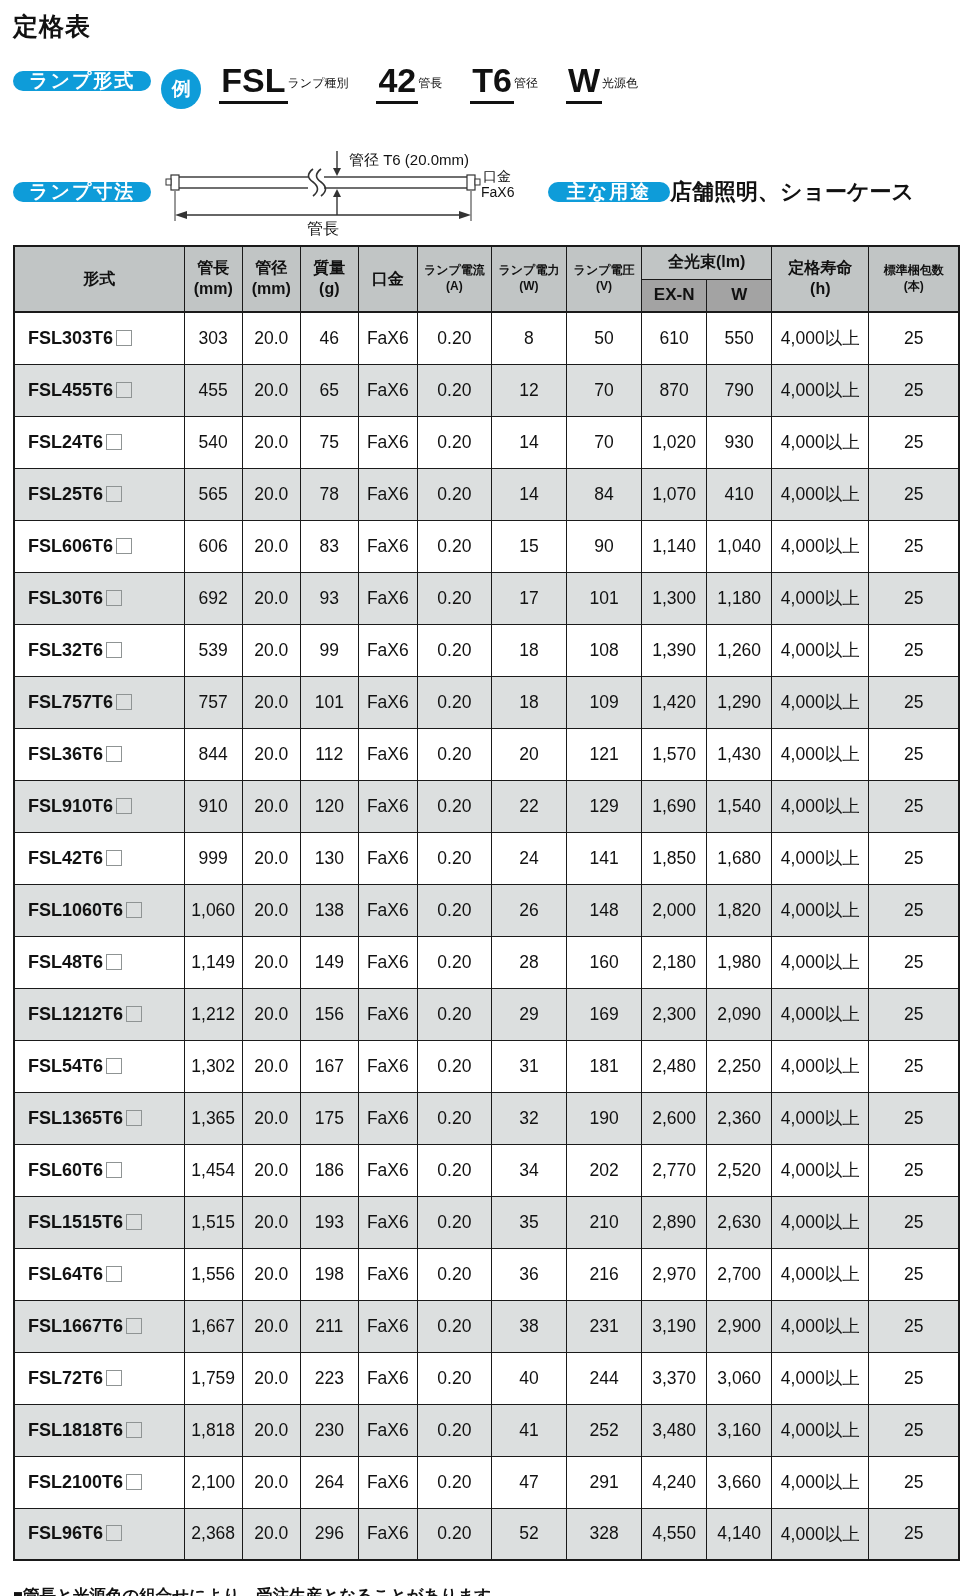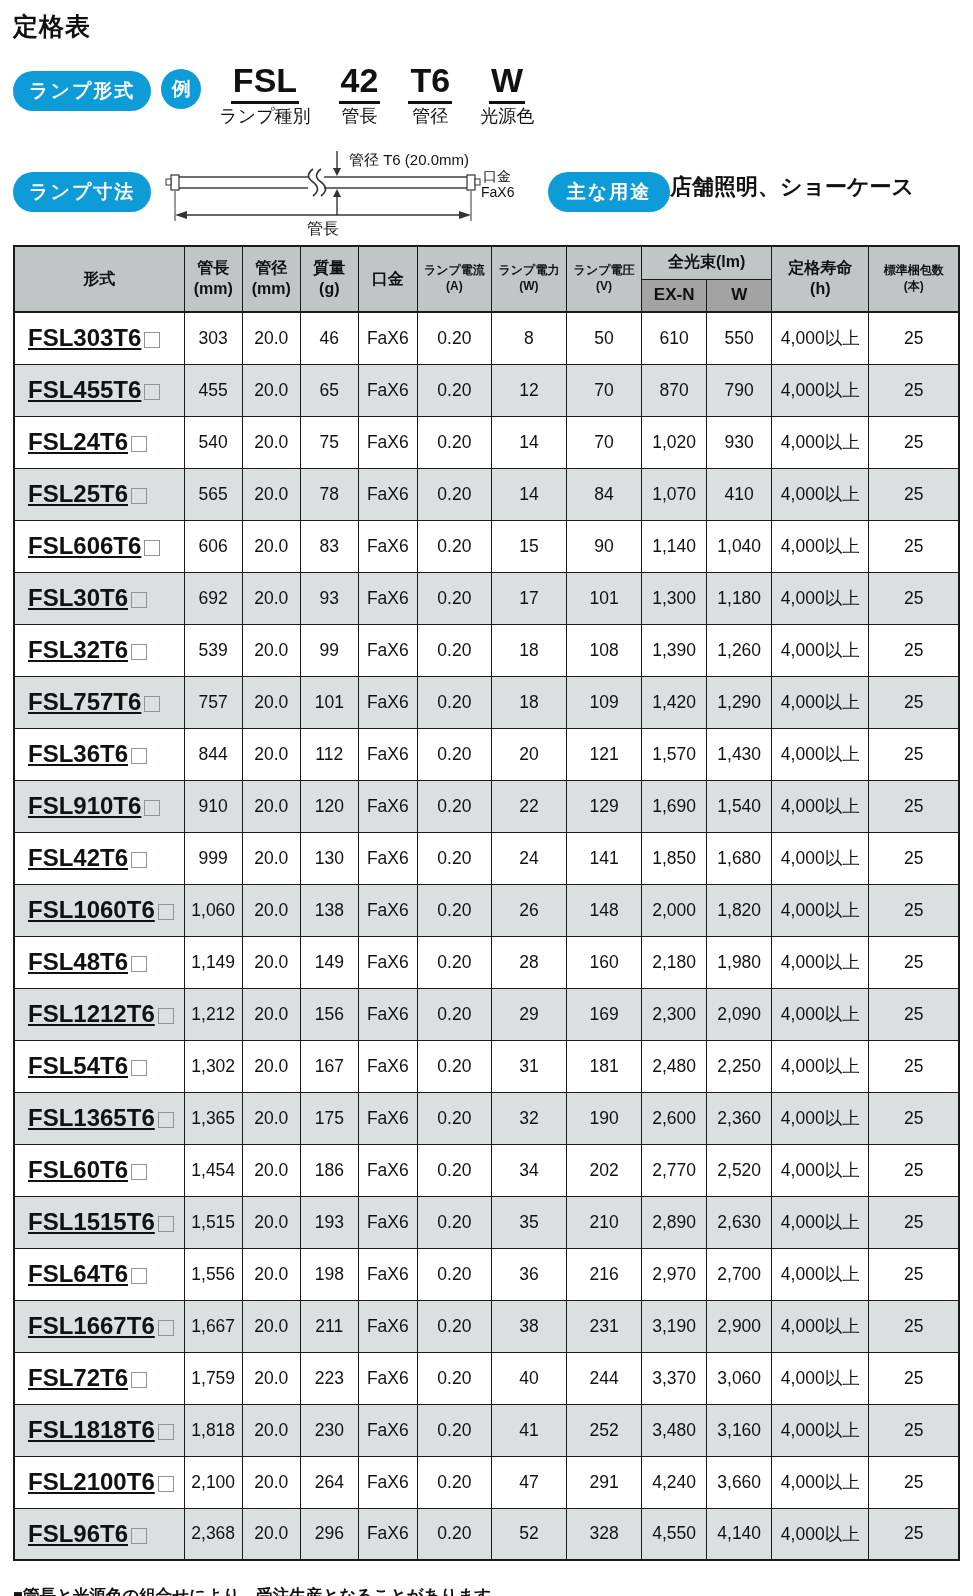--- a/index.html
+++ b/index.html
@@ -9,66 +9,66 @@
     font-family: "Liberation Sans", "DejaVu Sans", sans-serif;
     color: #111;
   }
   .page { padding: 10px 13px 16px 13px; }
 
   .title { font-size: 25px; font-weight: bold; margin: 0 0 28px 0; letter-spacing: 1px; }
 
   .pill {
     display: inline-flex; align-items: center; justify-content: center;
     background: #0e9cd9; color: #fff; font-weight: bold;
-    border-radius: 999px; height: 40px; min-width: 122px;
+    border-radius: 999px; height: 20px; min-width: 122px;
     font-size: 19px; letter-spacing: 2px; padding: 0 16px;
     flex: 0 0 auto;
   }
 
   
   .format-row { display: flex; align-items: flex-start; margin-bottom: 14px; min-height: 62px; }
   .example-circle {
     width: 40px; height: 40px; border-radius: 50%;
     background: #0e9cd9; color: #fff; font-weight: bold; font-size: 19px;
     display: flex; align-items: center; justify-content: center;
     margin-left: 10px; margin-top: -2px; flex: 0 0 auto;
   }
   .format-parts { display: flex; gap: 28px; margin-left: 18px; margin-top: -8px; }
-  .format-part { display: flex; flex-direction: column; align-items: center; }
+  .format-part { display: flex; flex-direction: row; align-items: center; }
   .format-code {
     font-size: 34px; font-weight: bold; line-height: 1.05;
     padding: 0 2px 2px 2px; border-bottom: 3px solid #111; white-space: nowrap;
   }
-  .format-label { font-size: 18px; white-space: nowrap; }
+  .format-label { font-size: 12px; white-space: nowrap; }
 
   
   .dims-row { display: flex; align-items: center; margin-bottom: 6px; }
   .diagram { margin-left: 14px; flex: 0 0 auto; }
-  .usage { margin-left: auto; display: flex; gap: 0; padding-right: 46px; }
+  .usage { margin-left: auto; display: flex; align-items: center; gap: 0; padding-right: 46px; }
   .usage-text { font-size: 22px; font-weight: bold; white-space: nowrap; }
 
   
   table.spec {
     border-collapse: collapse; width: 947px; table-layout: fixed;
     margin-top: 8px; border: 2px solid #1a1a1a;
   }
   .spec th, .spec td {
     border: 1px solid #1a1a1a; text-align: center; padding: 0;
     overflow: hidden;
   }
   .spec thead th { background: #c1c5c5; font-size: 16px; font-weight: bold; }
   .spec thead th .hl { display: block; line-height: 1.3; }
   .spec thead th.small { font-size: 12px; }
   .spec thead tr.h-top { height: 33px; }
   .spec thead tr.h-sub { height: 33px; }
   .spec thead th.sub { background: #a3a3a3; font-size: 17px; }
   .spec thead { border-bottom: 2px solid #1a1a1a; }
   .spec tbody td { height: 52px; font-size: 17.5px; background: #fff; }
   .spec tbody tr.alt td { background: #dcdfdf; }
-  .spec td.model { text-align: left; padding-left: 13px; font-weight: bold; font-size: 24px; text-decoration: underline; }
+  .spec td.model { text-align: left; padding-left: 13px; font-weight: bold; font-size: 18px; }
   .checkbox {
     display: inline-block; width: 16px; height: 16px;
     border: 1.5px solid #8f9494; background: transparent;
     margin-left: 3px; vertical-align: -2px;
   }
   .footnote { font-size: 16.5px; font-weight: bold; margin-top: 24px; }
 </style>
 </head>
 <body>
 

